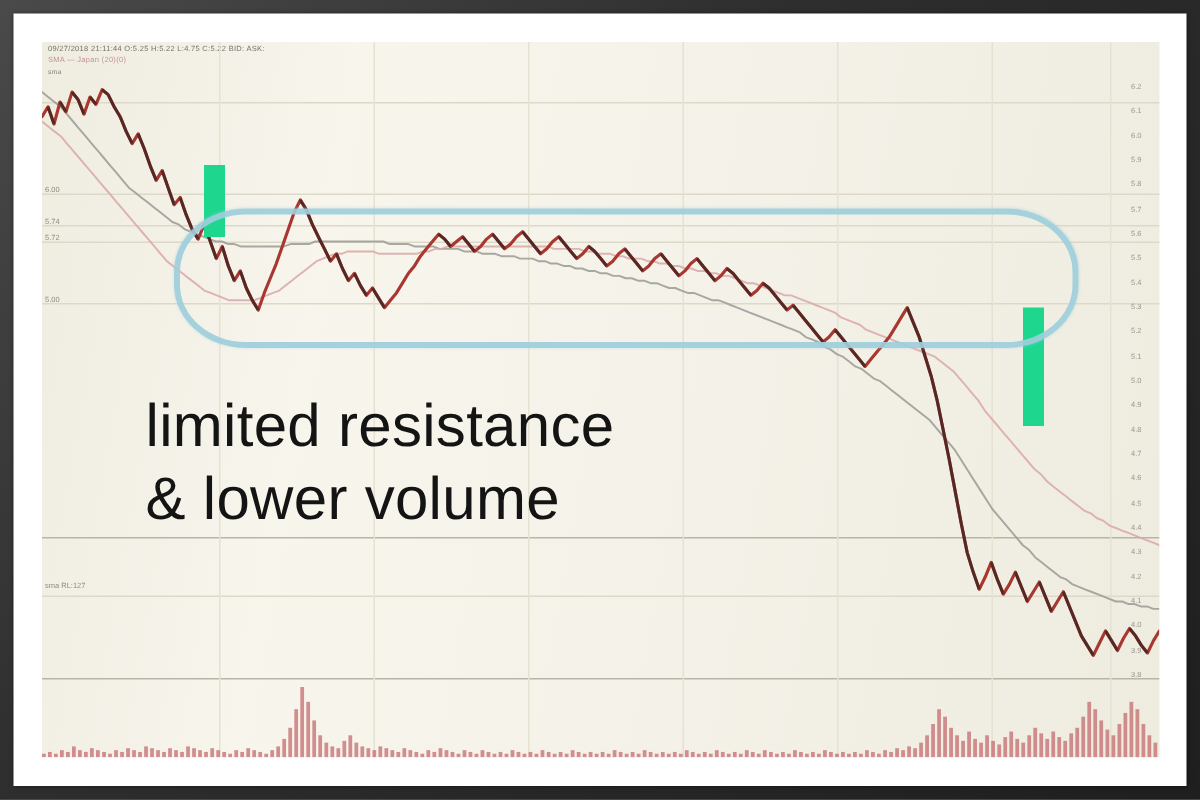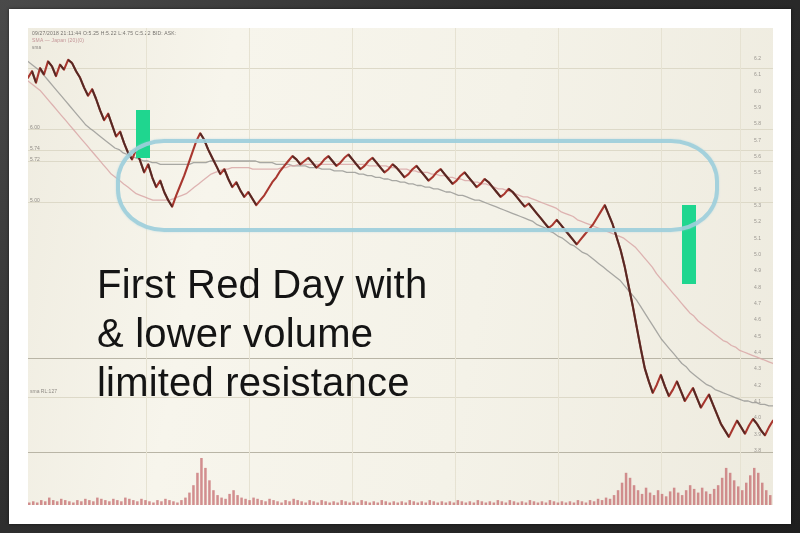--- a/index.html
+++ b/index.html
@@ -428,20 +428,19 @@
       <div class="lax" style="top:128px">5.72</div>
       <div class="lax" style="top:169px">5.00</div>
       <div class="lax" style="top:360px">sma RL:127</div>
 
       <div class="greenbar b1"></div>
       <div class="greenbar b2"></div>
 
       <div id="oval"></div>
 
       <div id="caption">
-        <div>First Red Day with</div>
+        <div>limited resistance</div>
         <div>&amp; lower volume</div>
-        <div>limited resistance</div>
       </div>
 
     </div>
   </div>
 </div>
 
 </body></html>

